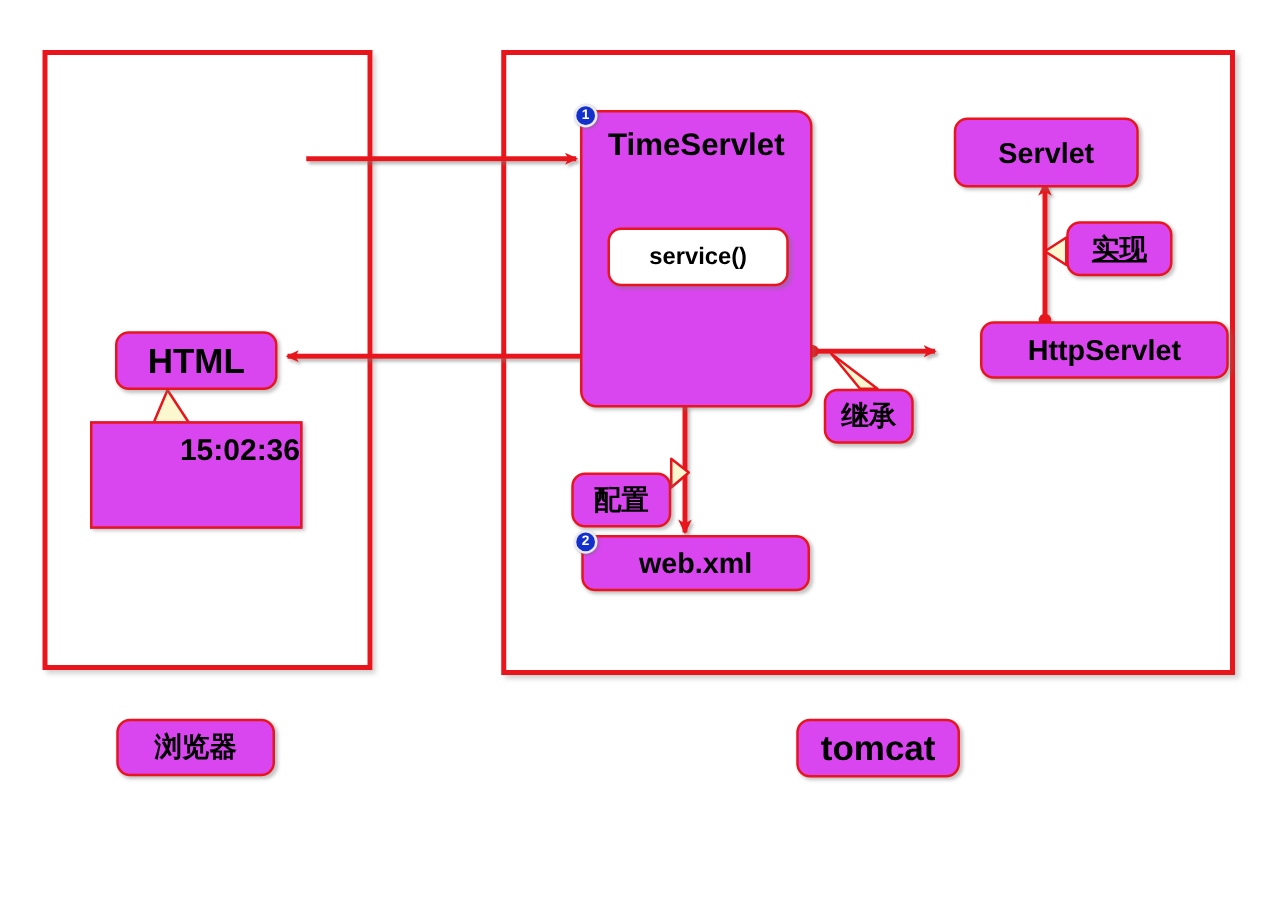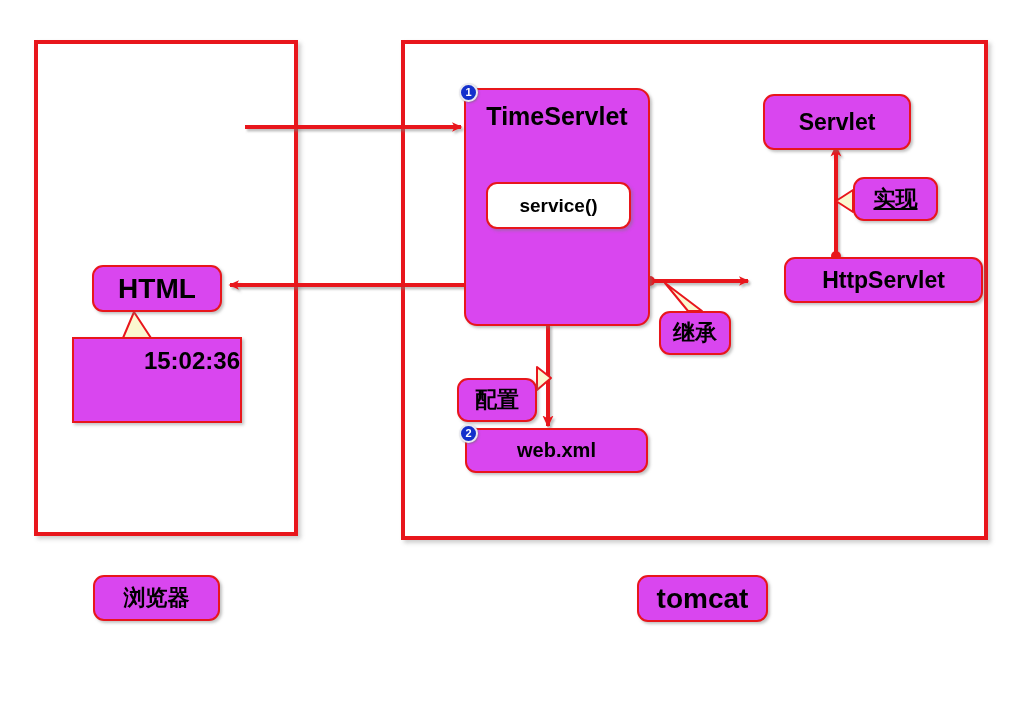--- a/index.html
+++ b/index.html
@@ -63,21 +63,21 @@
     padding-top: 12px;
     border-radius: 13px;
   }
   #node-timeservlet .title-text { width: 100%; }
   #node-service {
     left: 486px; top: 182px; width: 145px; height: 47px;
     font-size: 19px;
   }
   #node-servlet   { left: 763px; top: 94px;  width: 148px; height: 56px; font-size: 23px; }
   #node-httpservlet { left: 784px; top: 257px; width: 199px; height: 46px; font-size: 23px; text-align: center; }
-  #node-webxml    { left: 465px; top: 428px; width: 183px; height: 45px; font-size: 20px; }
+  #node-webxml    { left: 465px; top: 428px; width: 183px; height: 45px; font-size: 23px; }
   #node-html      { left: 92px;  top: 265px; width: 130px; height: 47px; font-size: 28px; }
   #node-clock     { left: 72px;  top: 337px; width: 170px; height: 86px; font-size: 24px;
                     align-items: flex-start; padding-top: 8px; justify-content: flex-end; }
   #node-browser-label { left: 93px;  top: 575px; width: 127px; height: 46px; font-size: 22px; }
   #node-tomcat-label  { left: 637px; top: 575px; width: 131px; height: 47px; font-size: 28px; }
 
   
   .callout { font-size: 22px; }
   #callout-shixian { left: 853px; top: 177px; width: 85px;  height: 44px; text-decoration: underline; }
   #callout-jicheng { left: 659px; top: 311px; width: 72px;  height: 44px; }

